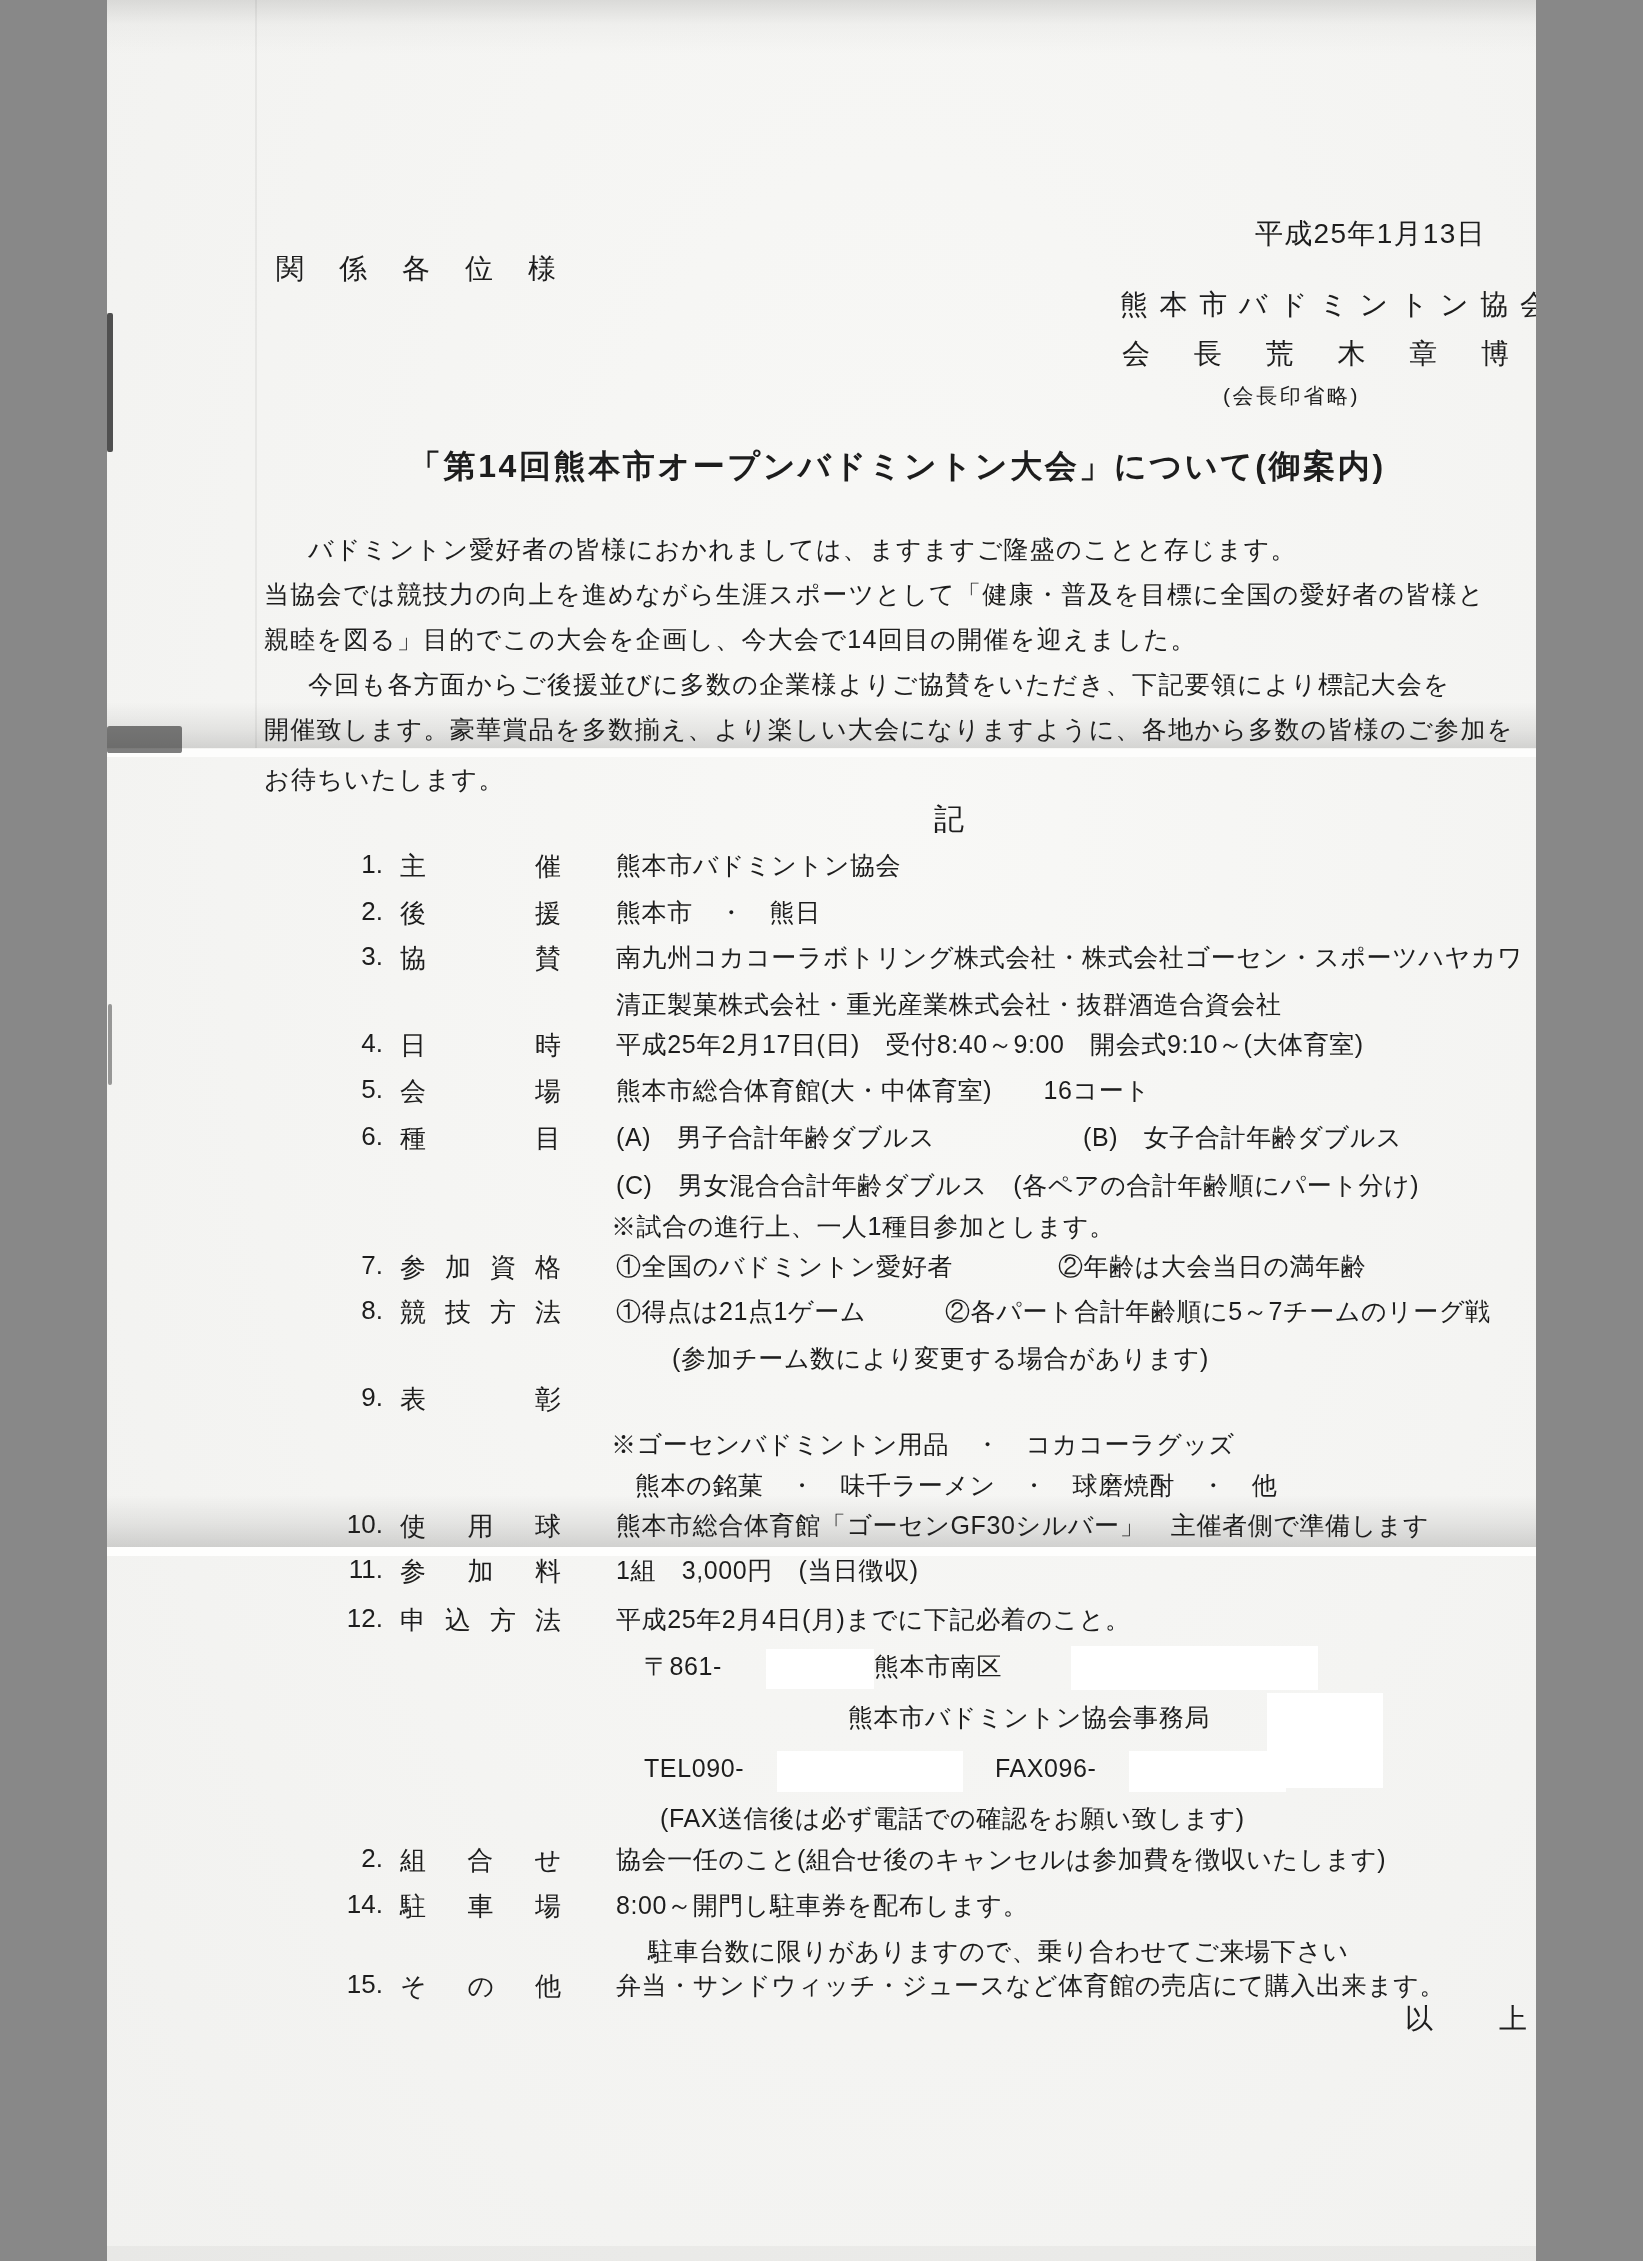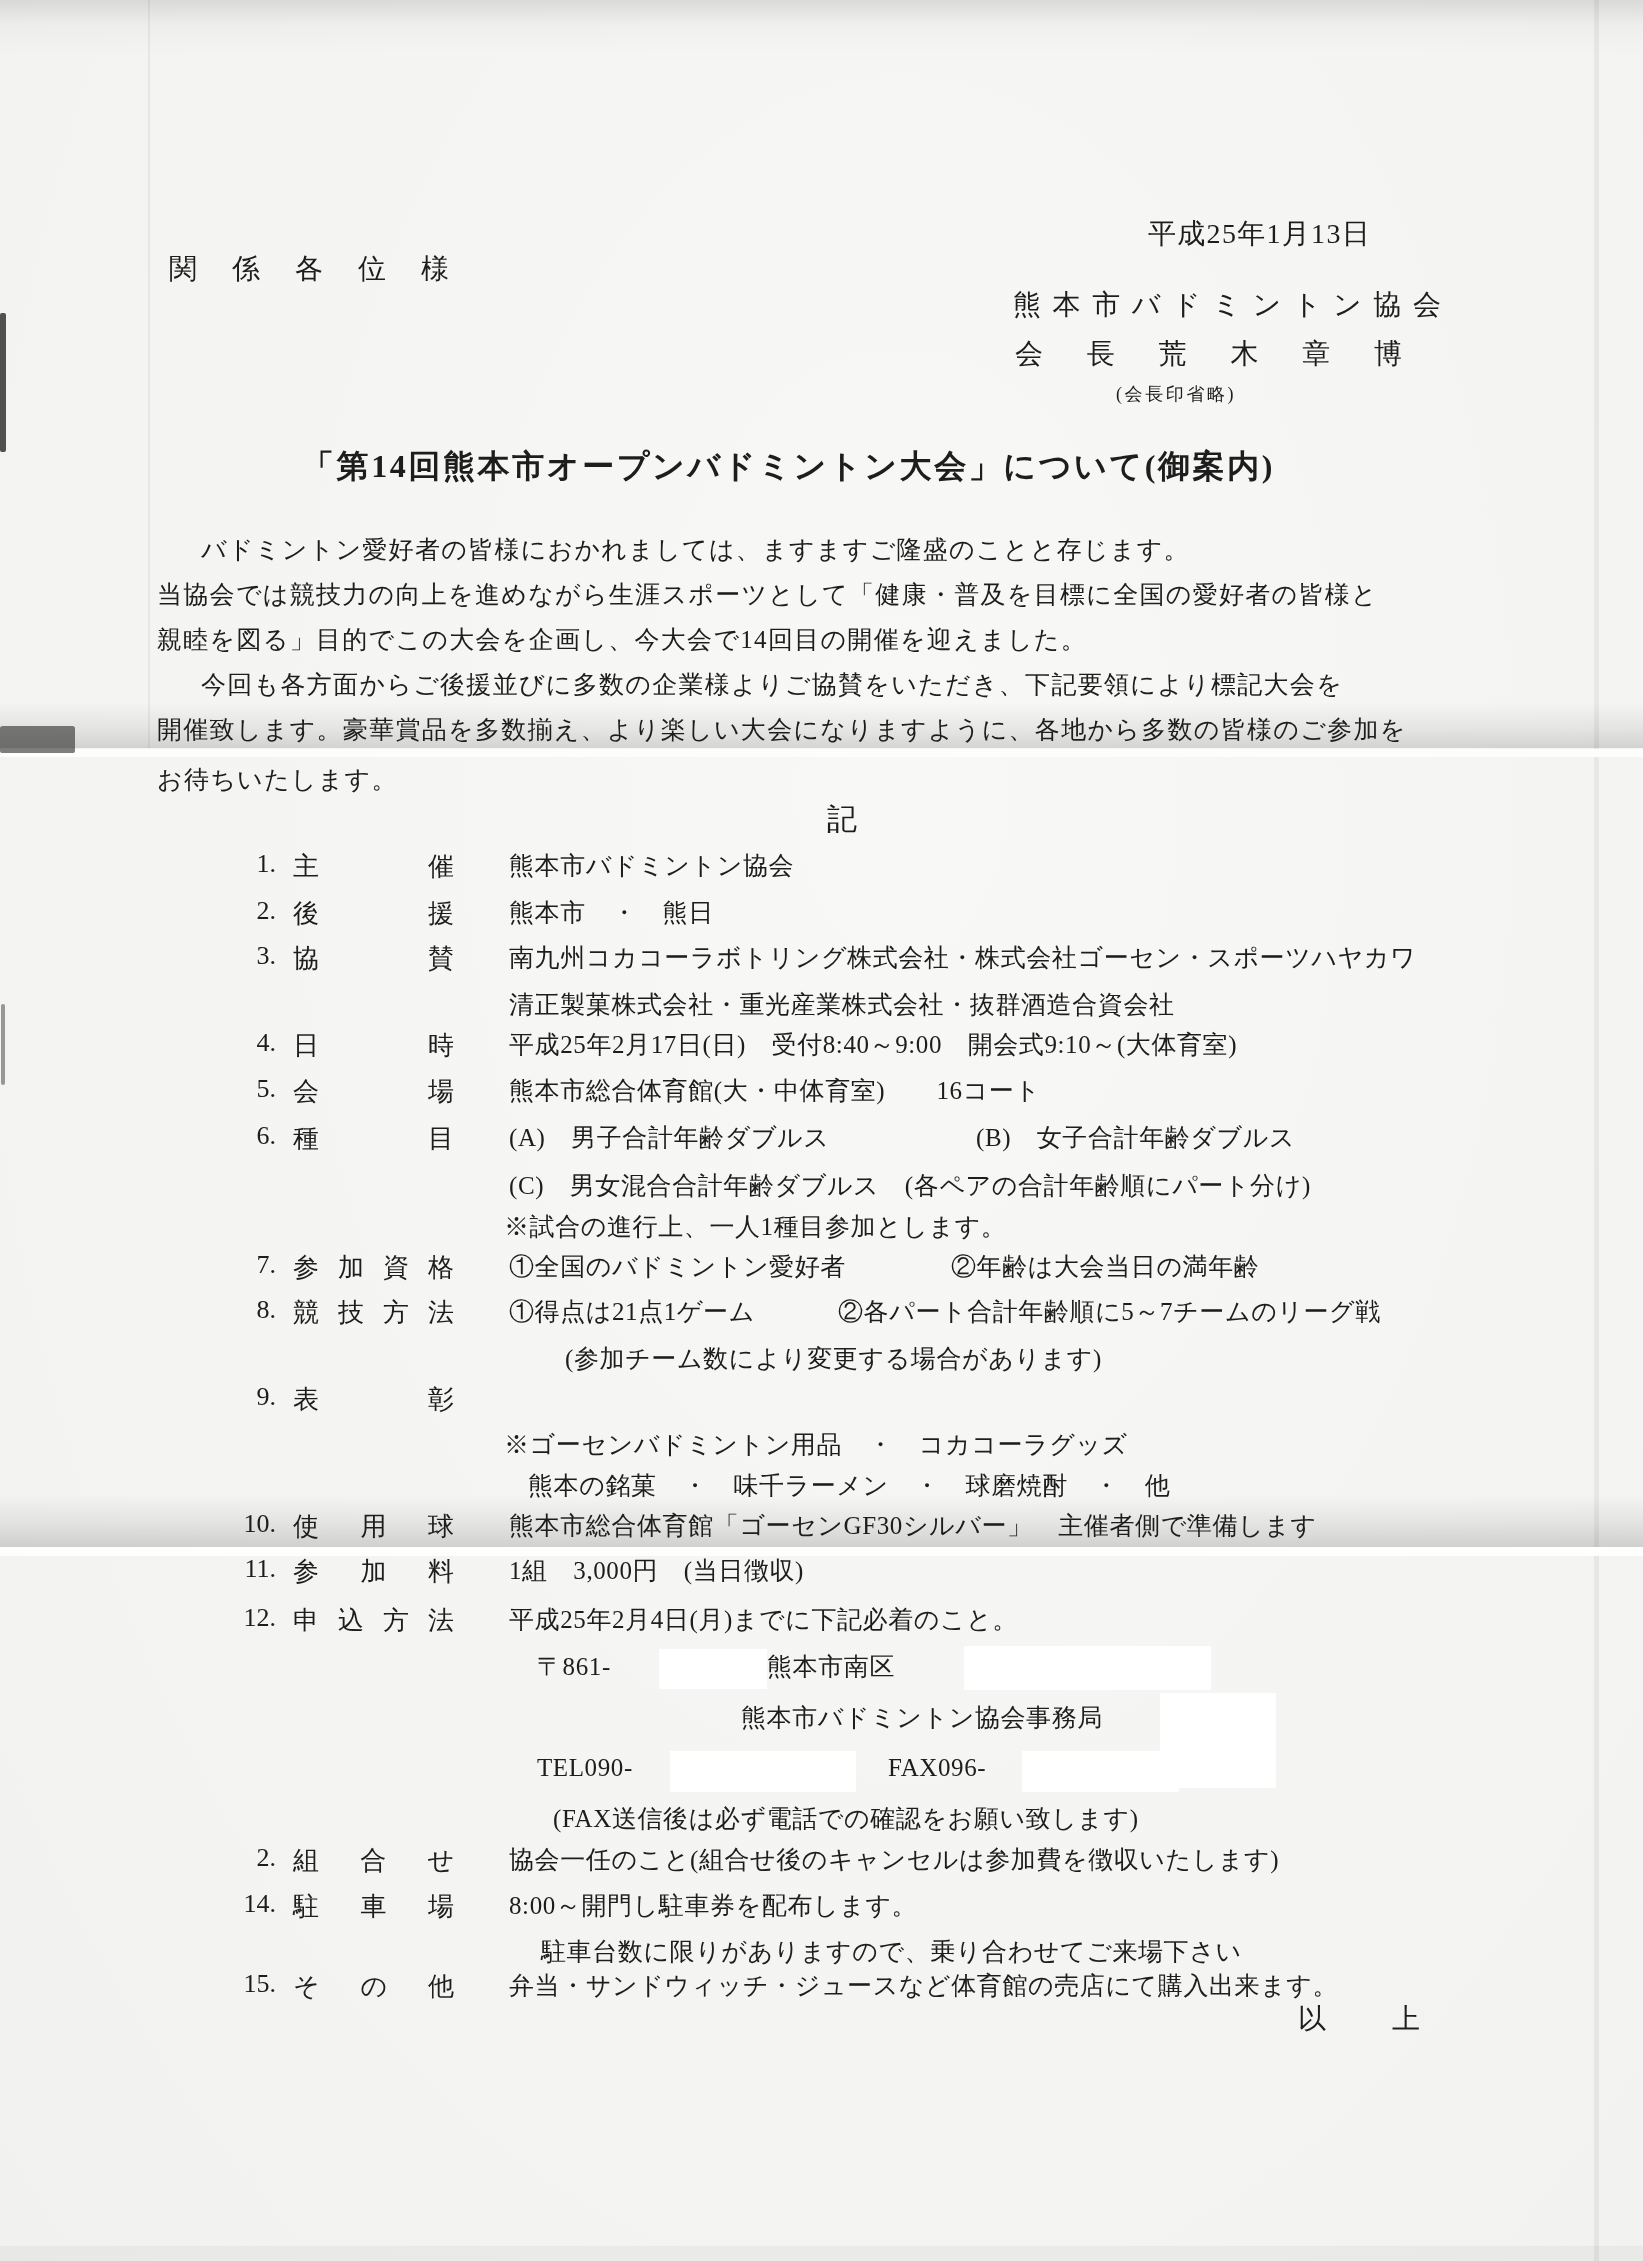--- a/index.html
+++ b/index.html
@@ -1,22 +1,22 @@
 <!DOCTYPE html>
 <html style="font-size:10.3px"><head>
 <meta charset="utf-8">
 <style>
   html,body{margin:0;padding:0;background:#888;}
   .page{
     position:relative;
-    width:1643px;height:2261px;
+    width:1429px;height:2261px;
     margin:0 auto;
     background:radial-gradient(ellipse at 55% 35%, #f8f8f6 0%, #f4f4f2 60%, #f1f1ef 100%);
     overflow:hidden;
-    font-family:Liberation Serif, serif;
+    font-family:Liberation Sans, sans-serif;
     color:#1d1d1d;
   }
   
   .artifact{position:absolute;pointer-events:none;}
   .top-shade{left:0;top:0;width:1643px;height:54px;
     background:linear-gradient(180deg, rgba(196,196,194,0.55) 0%, rgba(220,220,218,0.25) 45%, rgba(0,0,0,0) 100%);}
   .right-edge-line{left:1594px;top:0;width:5.2px;height:2261px;background:rgba(0,0,0,0.05);}
   .left-fold-line{left:148px;top:0;width:1.9px;height:748px;background:rgba(0,0,0,0.05);}
   .crease1-shade{left:0;top:702px;width:1643px;height:46px;
     background:linear-gradient(180deg, rgba(0,0,0,0) 0%, rgba(0,0,0,0.07) 60%, rgba(0,0,0,0.14) 100%);}
@@ -27,21 +27,21 @@
   .crease2-white{left:0;top:1547px;width:1643px;height:9px;background:#fefefd;}
   .left-streak1{left:0;top:313px;width:6.4px;height:139px;background:rgba(25,25,25,0.75);border-radius:1.9px;}
   .left-streak2{left:0.6px;top:1004px;width:4.5px;height:81px;background:rgba(60,60,60,0.5);border-radius:1.9px;}
   .bottom-shade{left:0;top:2246px;width:1643px;height:15px;background:rgba(0,0,0,0.035);}
   
   .ln{position:absolute;white-space:nowrap;line-height:1;z-index:2;}
   .date{font-size:28px;letter-spacing:1.3px;}
   .recipient{font-size:28px;}
   .sender-org{font-size:28px;letter-spacing:11.6px;}
   .sender-pres{font-size:28px;}
-  .sender-seal{font-size:18px;letter-spacing:2.6px;}
+  .sender-seal{font-size:21px;letter-spacing:2.6px;}
   .title{font-size:32px;font-weight:700;letter-spacing:2.6px;text-align:right;}
   .para{font-size:25px;letter-spacing:1.3px;}
   .ki{font-size:30px;}
   .row{position:absolute;left:0;top:0;width:1643px;height:41px;z-index:2;}
   .no{position:absolute;left:190px;width:86px;text-align:right;font-size:26px;}
   .label{position:absolute;left:293px;width:161px;font-size:26px;}
   .val{position:absolute;left:509px;font-size:25px;letter-spacing:0.6px;white-space:nowrap;}
   .just{display:inline-flex;justify-content:space-between;}
   .just i{font-style:normal;}
   .ul{border-bottom:2.6px solid #1d1d1d;padding-bottom:3.2px;}

